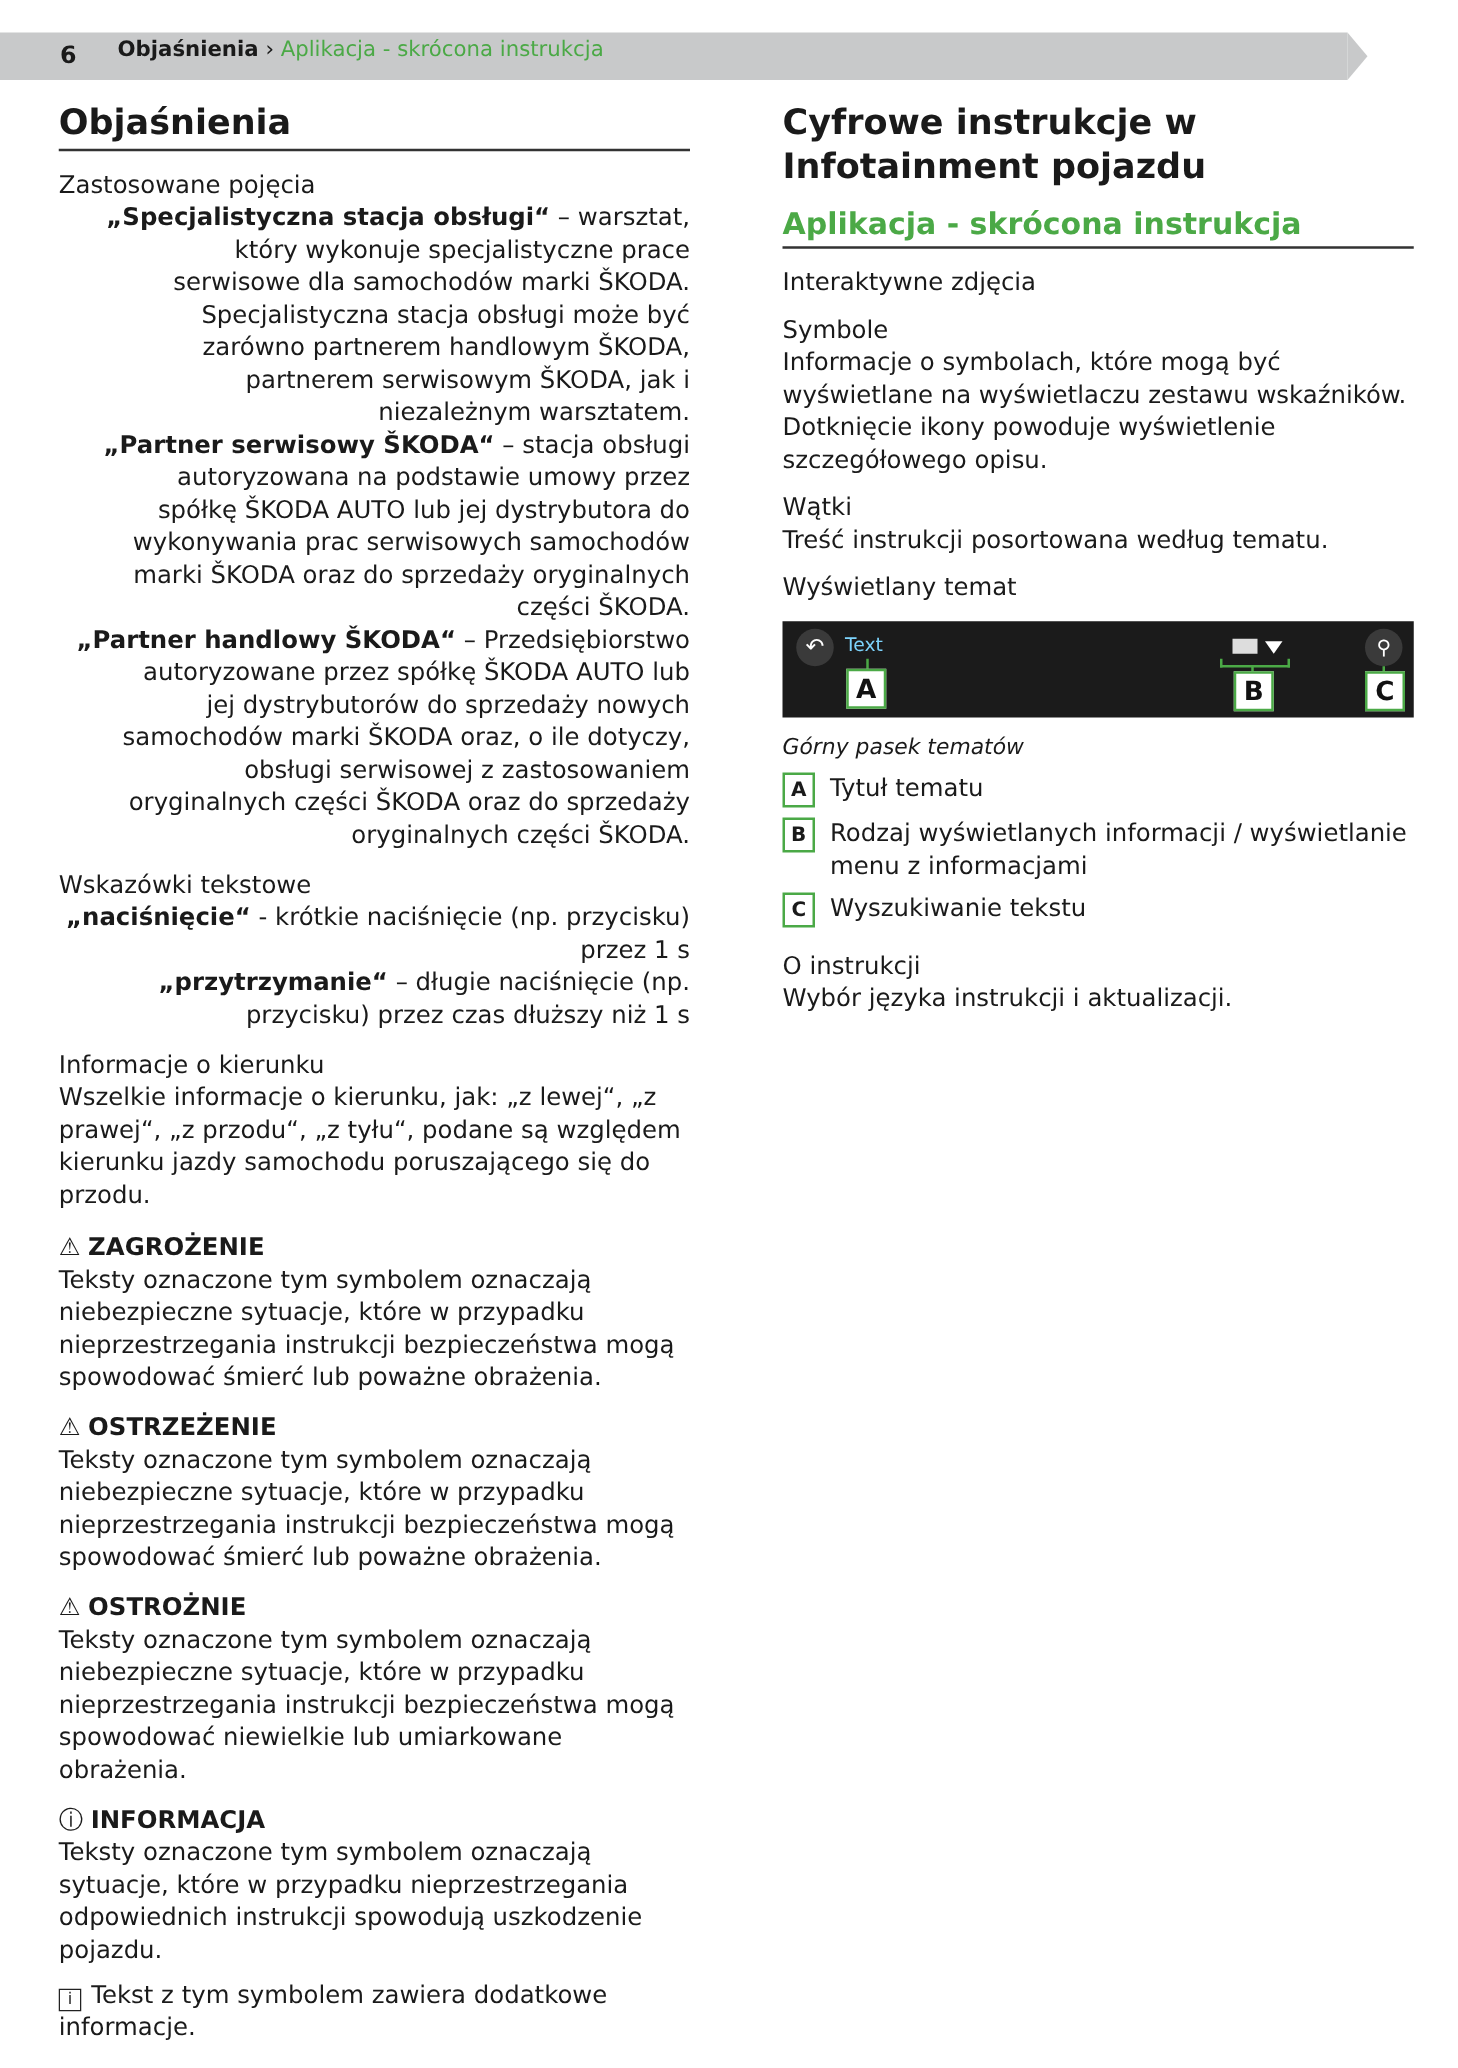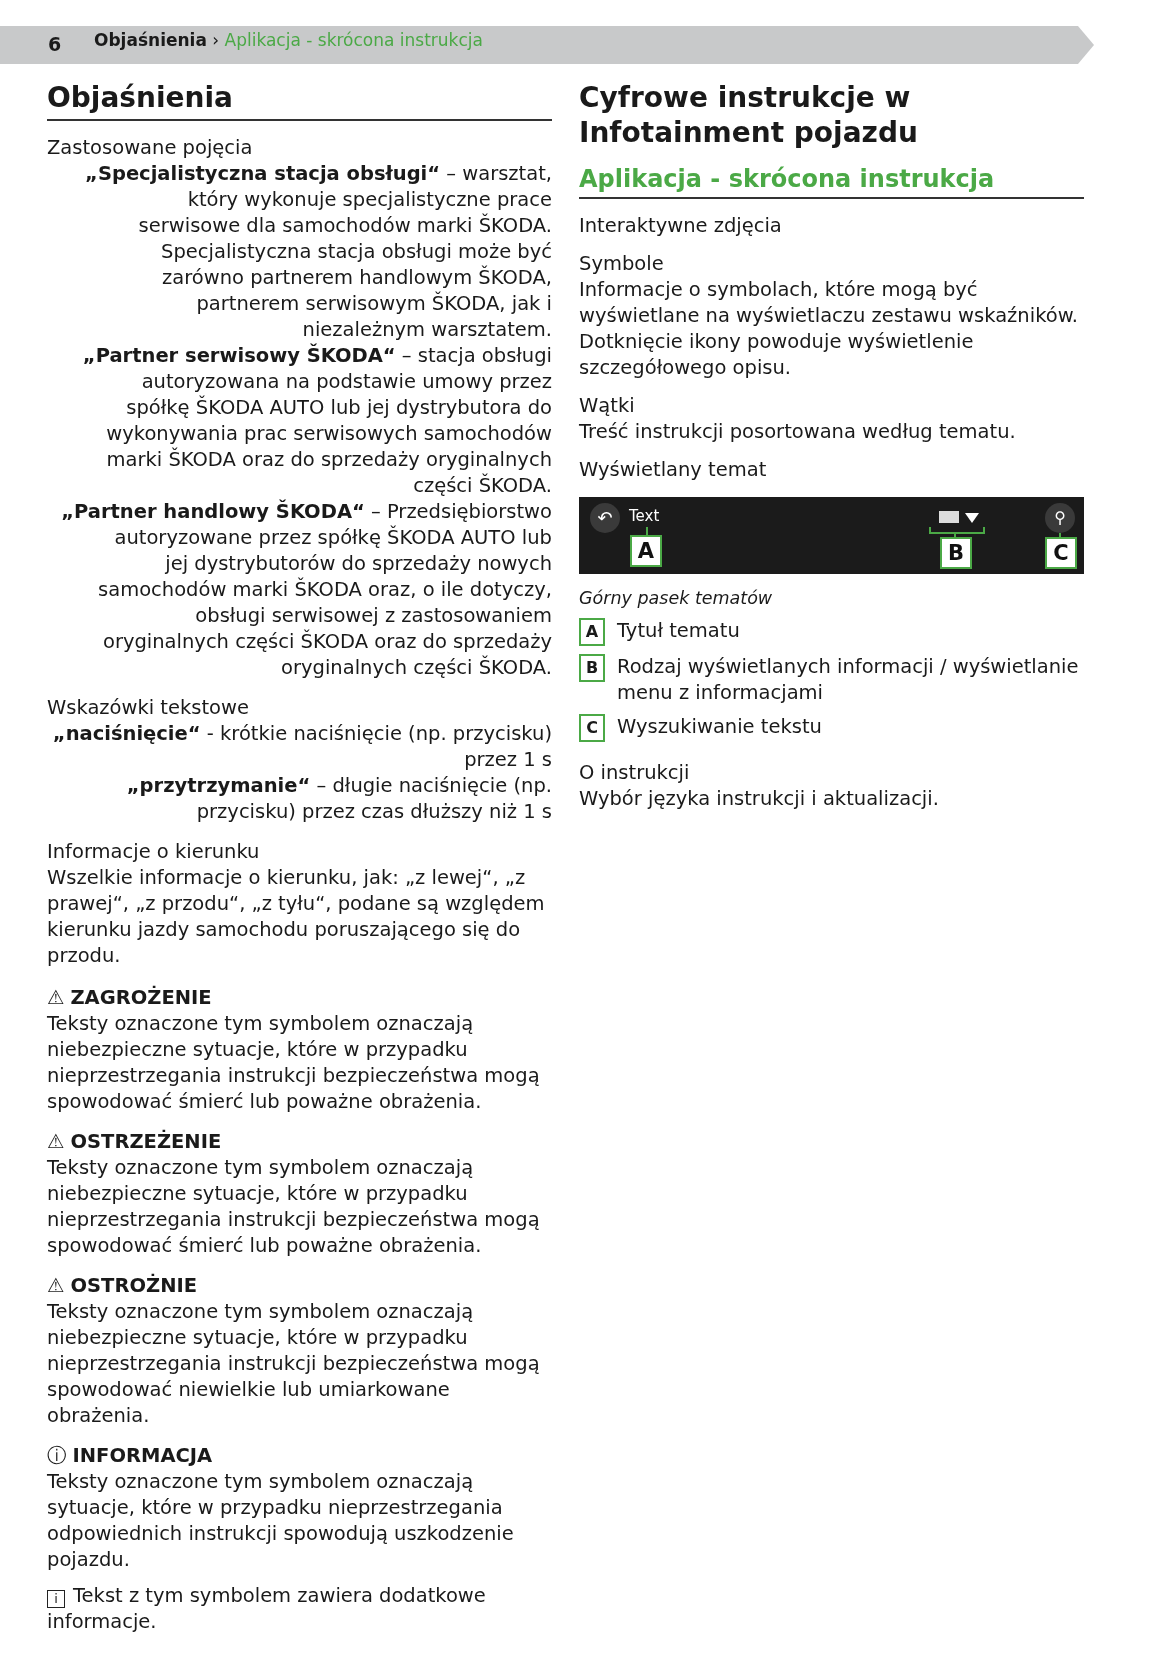--- a/index.html
+++ b/index.html
@@ -8,21 +8,21 @@
   .hdr { position:absolute; left:0; top:26px; height:38px; width:1094px; }
   .hdr-bar { position:absolute; left:0; top:0; height:38px; width:1078px; background:#c8c9ca; }
   .hdr-arrow { position:absolute; left:1078px; top:0; width:0; height:0;
                border-top:19px solid transparent; border-bottom:19px solid transparent; border-left:16px solid #c8c9ca; }
   .hdr-num { position:absolute; left:48px; top:7px; font-size:19px; font-weight:bold; }
   .hdr-crumb { position:absolute; left:94px; top:4px; font-size:17px; white-space:nowrap; }
   .hdr-crumb .b { font-weight:bold; }
   .hdr-crumb .g { color:#4ba946; }
   .col { position:absolute; top:80px; }
   .left { left:47px; width:505px; }
-  .right { left:579px; width:505px; }
+  .right { left:626px; width:505px; }
   h1 { font-size:28px; font-weight:bold; margin:0; padding-bottom:4px; border-bottom:2px solid #333; line-height:1.25; }
   .right h1 { border-bottom:none; padding-bottom:6px; }
   h2 { font-size:24px; font-weight:bold; color:#4ba946; margin:0; padding-bottom:2px; border-bottom:2px solid #333; line-height:1.3; }
   .sh { font-size:19.5px; font-weight:normal; margin-top:12px; line-height:26px; }
   p, .t { font-size:19.5px; line-height:26px; margin:0; }
   .term { font-size:19.5px; line-height:26px; padding-left:40px; text-indent:-40px;text-align:right; }
   .term b { font-weight:bold; }
   .warn-h { font-size:19.5px; font-weight:bold; margin-top:14px; line-height:26px; }
   .ico { display:inline-block; font-weight:normal; margin-right:6px; }
   .boxi { display:inline-block; width:16px; height:16px; border:1.5px solid #222; font-size:13px; line-height:16px; text-align:center; margin-right:8px; vertical-align:-1px; }
@@ -76,21 +76,21 @@
 
   <div class="sh" style="margin-top:14px">Interaktywne zdjęcia</div>
   <div class="sh">Symbole</div>
   <p>Informacje o symbolach, które mogą być wyświetlane na wyświetlaczu zestawu wskaźników. Dotknięcie ikony powoduje wyświetlenie szczegółowego opisu.</p>
   <div class="sh">Wątki</div>
   <p>Treść instrukcji posortowana według tematu.</p>
   <div class="sh">Wyświetlany temat</div>
 
   <div class="shot">
     <div style="position:absolute;left:11px;top:6px;width:30px;height:30px;border-radius:50%;background:#3a3a3a;color:#fff;text-align:center;line-height:30px;font-size:18px">↶</div>
-    <span style="position:absolute;left:50px;top:10px;color:#ffffff;font-size:15px">Text</span>
+    <span style="position:absolute;left:50px;top:10px;color:#7dd3fc;font-size:15px">Text</span>
     <div style="position:absolute;left:67px;top:30px;width:2px;height:8px;background:#4ba946"></div>
     <div style="position:absolute;left:51px;top:38px;width:28px;height:28px;border:2px solid #4ba946;background:#fff;font-weight:bold;font-size:21px;text-align:center;line-height:28px;color:#111">A</div>
     <div style="position:absolute;left:360px;top:14px;width:20px;height:12px;background:#ddd"></div>
     <div style="position:absolute;left:386px;top:16px;width:0;height:0;border-left:7px solid transparent;border-right:7px solid transparent;border-top:10px solid #fff"></div>
     <div style="position:absolute;left:350px;top:30px;width:52px;height:5px;border:2px solid #4ba946;border-top:none"></div>
     <div style="position:absolute;left:375px;top:36px;width:2px;height:4px;background:#4ba946"></div>
     <div style="position:absolute;left:361px;top:40px;width:28px;height:28px;border:2px solid #4ba946;background:#fff;font-weight:bold;font-size:21px;text-align:center;line-height:28px;color:#111">B</div>
     <div style="position:absolute;left:466px;top:6px;width:30px;height:30px;border-radius:50%;background:#3a3a3a;color:#fff;text-align:center;line-height:30px;font-size:16px">⚲</div>
     <div style="position:absolute;left:480px;top:36px;width:2px;height:4px;background:#4ba946"></div>
     <div style="position:absolute;left:466px;top:40px;width:28px;height:28px;border:2px solid #4ba946;background:#fff;font-weight:bold;font-size:21px;text-align:center;line-height:28px;color:#111">C</div>

